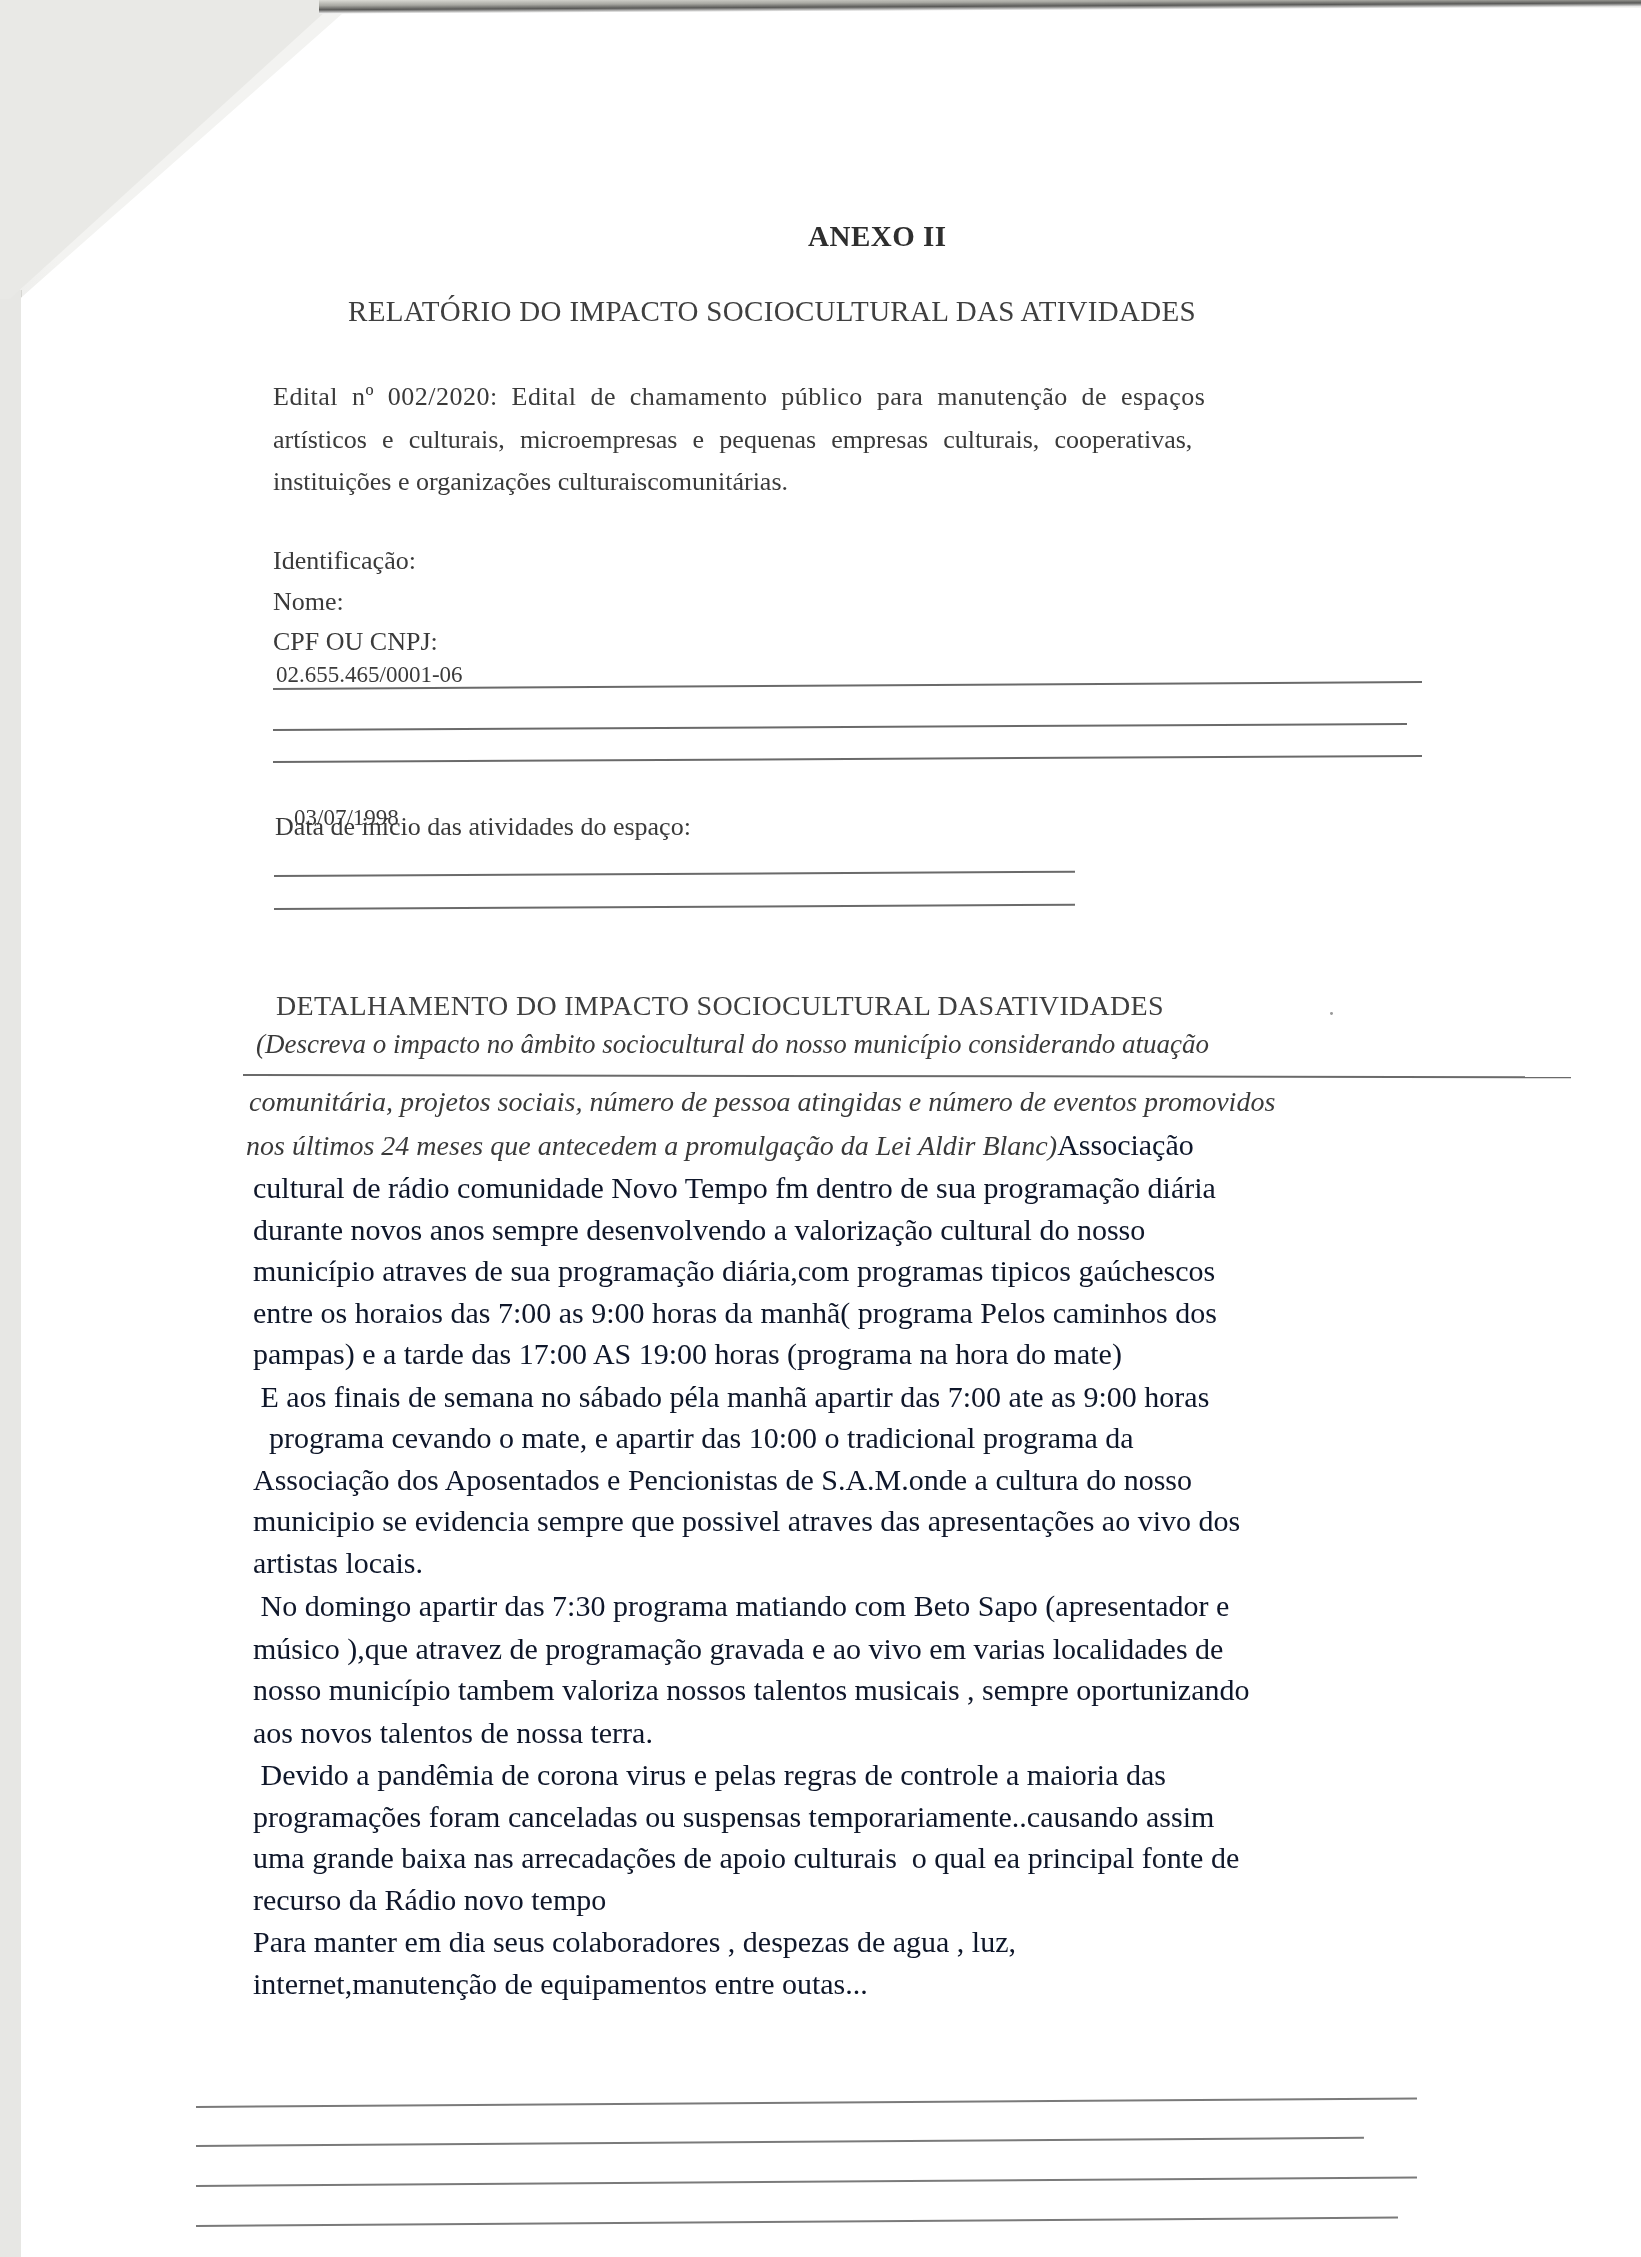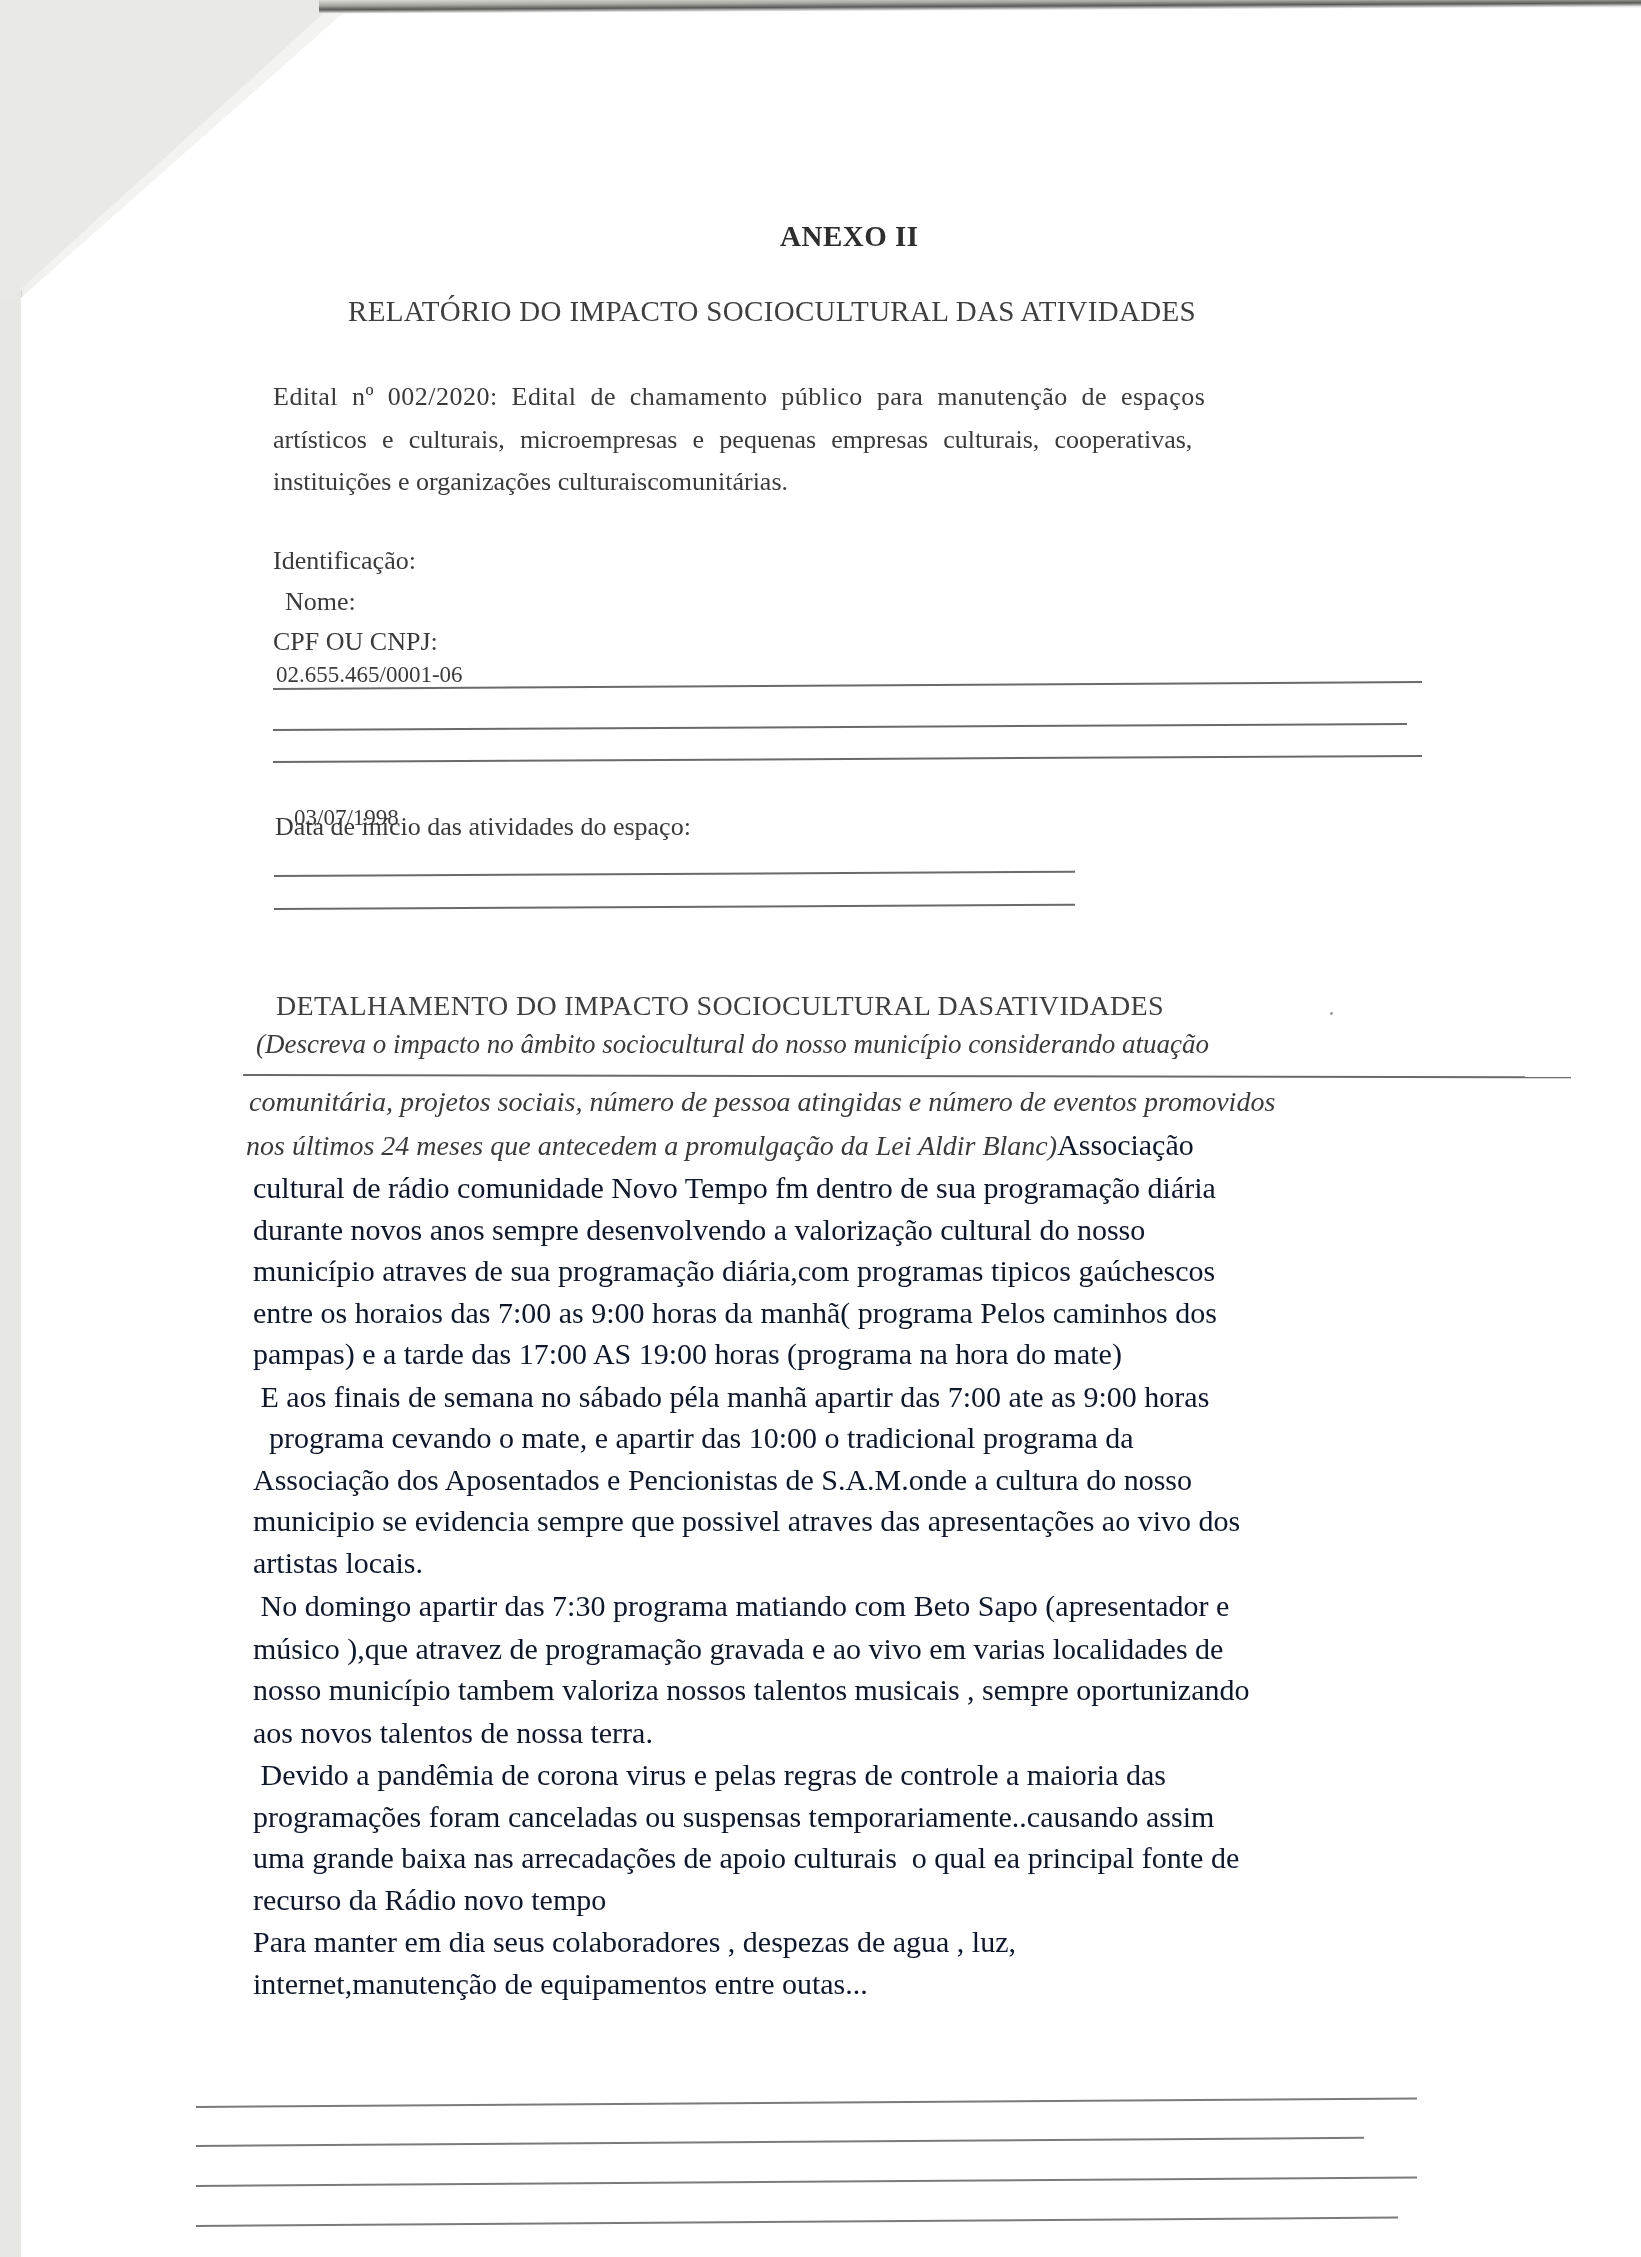--- a/index.html
+++ b/index.html
@@ -62,20 +62,21 @@
     .t {
       position: absolute;
       white-space: nowrap;
       line-height: 1;
     }
     .title {
       font-weight: bold;
       font-size: 29px;
       color: #2e2e2e;
       letter-spacing: 0.5px;
+      margin-left: 28px;
     }
     .subtitle {
       font-size: 29px;
       color: #3f3f3f;
       letter-spacing: 0.3px;
     }
     .body-text {
       font-size: 26px;
       color: #3a3a3a;
     }
@@ -133,21 +134,21 @@
 
 <div class="justify-line" style="left:273px; top:384px; width:1139px;">
   <span style="letter-spacing:0.5px; word-spacing:6.8px;">Edital nº 002/2020: Edital de chamamento público para manutenção de espaços</span>
 </div>
 <div class="justify-line" style="left:273px; top:427px; width:1139px;">
   <span style="word-spacing:8.7px;">artísticos e culturais, microempresas e pequenas empresas culturais, cooperativas,</span>
 </div>
 <div class="t body-text" style="left:273px; top:469px;">instituições e organizações culturaiscomunitárias.</div>
 
 <div class="t field-label" style="left:273px; top:548px;">Identificação:</div>
-<div class="t field-label" style="left:273px; top:589px;margin-left:12px;">Nome:</div>
+<div class="t field-label" style="left:273px; top:589px;">Nome:</div>
 <div class="t field-label" style="left:273px; top:629px;">CPF OU CNPJ:</div>
 <div class="t field-value" style="left:276px; top:663px;">02.655.465/0001-06</div>
 
 <div class="hline" style="left:273px; top:688px; width:1149px; transform:rotate(-0.35deg);"></div>
 <div class="hline" style="left:273px; top:729px; width:1134px; transform:rotate(-0.3deg);"></div>
 <div class="hline" style="left:273px; top:761px; width:1149px; transform:rotate(-0.3deg);"></div>
 
 <div class="t field-label" style="left:275px; top:814px;">Data de início das atividades do espaço:</div>
 <div class="t field-value" style="left:294px; top:806px;">03/07/1998</div>
 <div class="hline" style="left:274px; top:875px; width:801px; transform:rotate(-0.3deg);"></div>

